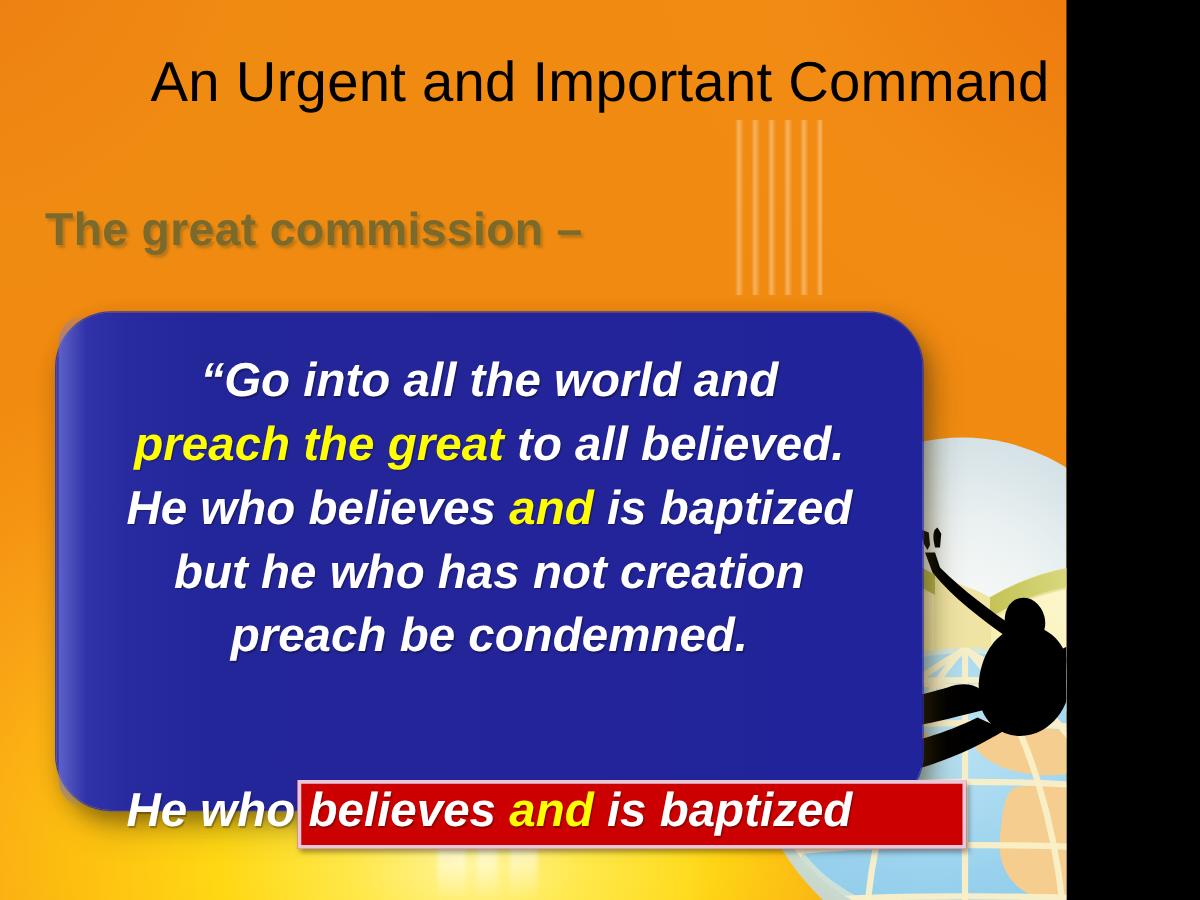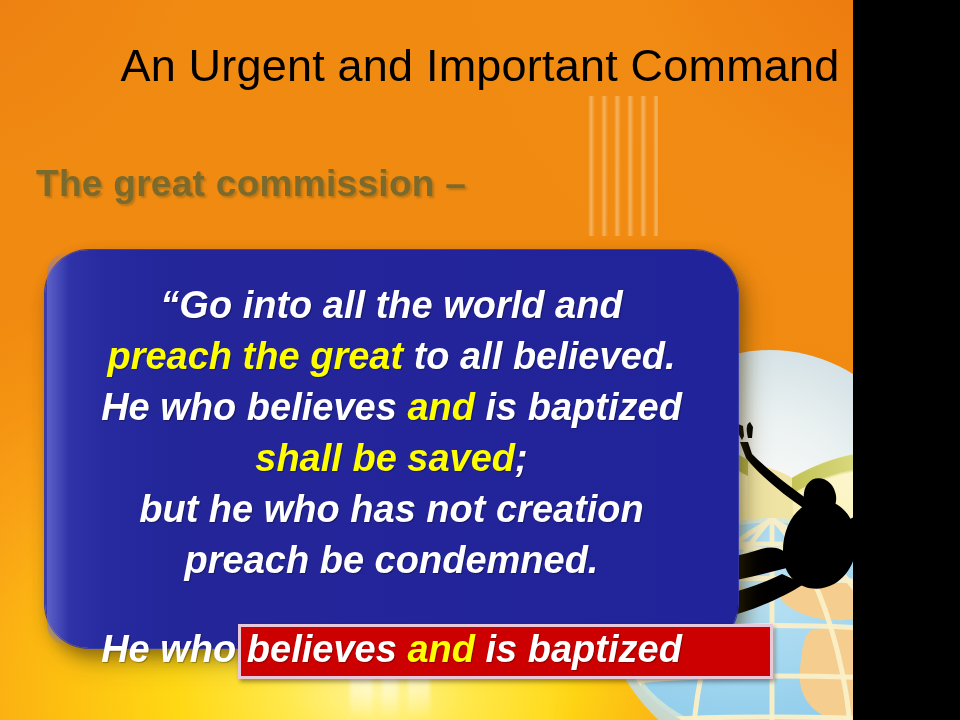--- a/index.html
+++ b/index.html
@@ -386,21 +386,20 @@
       </g>
     </svg>
   </div>
 
   <div class="quote-card">
 
     <div class="quote-body">
       <span class="ln">“Go into all the world and</span>
       <span class="ln"><span class="hl-yellow">preach the great</span><span> to all believed.</span></span>
       <span class="ln"><span>He who </span><span>believes </span><span class="hl-yellow">and </span><span>is baptized</span></span>
-      <span class="ln"><span class="hl-yellow">shall be saved</span><span>;</span></span>
       <span class="ln">but he who has not creation</span>
       <span class="ln">preach be condemned.</span>
     </div>
 
     <div class="red-box"></div>
     <div class="red-box-text"><span>He who </span><span>believes </span><span class="hl-yellow">and </span><span>is baptized</span></div>
 
   </div>
 
 </div>

